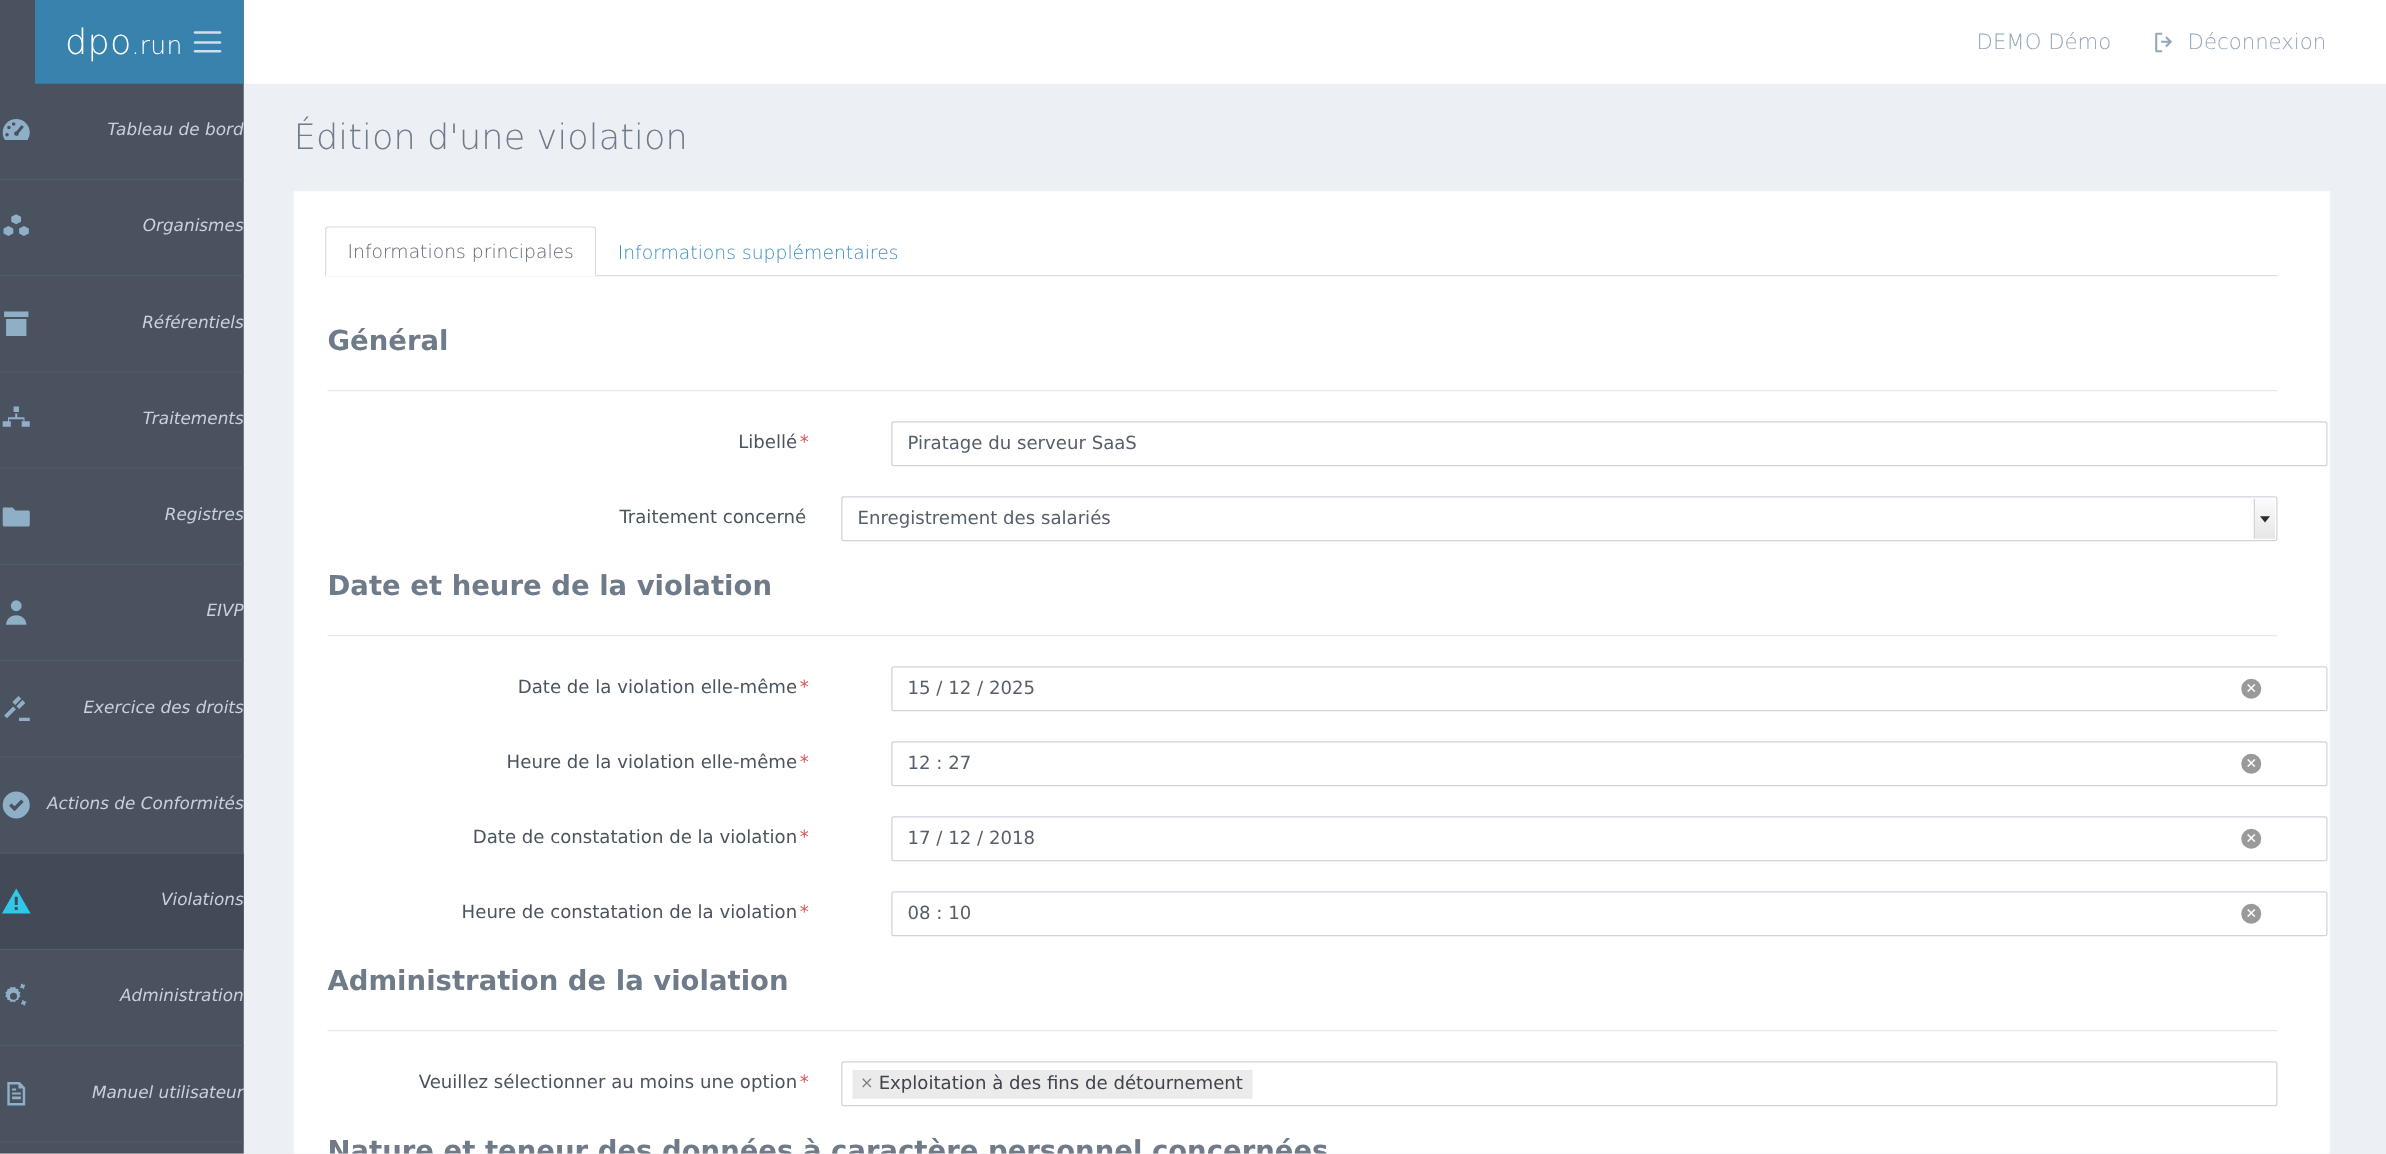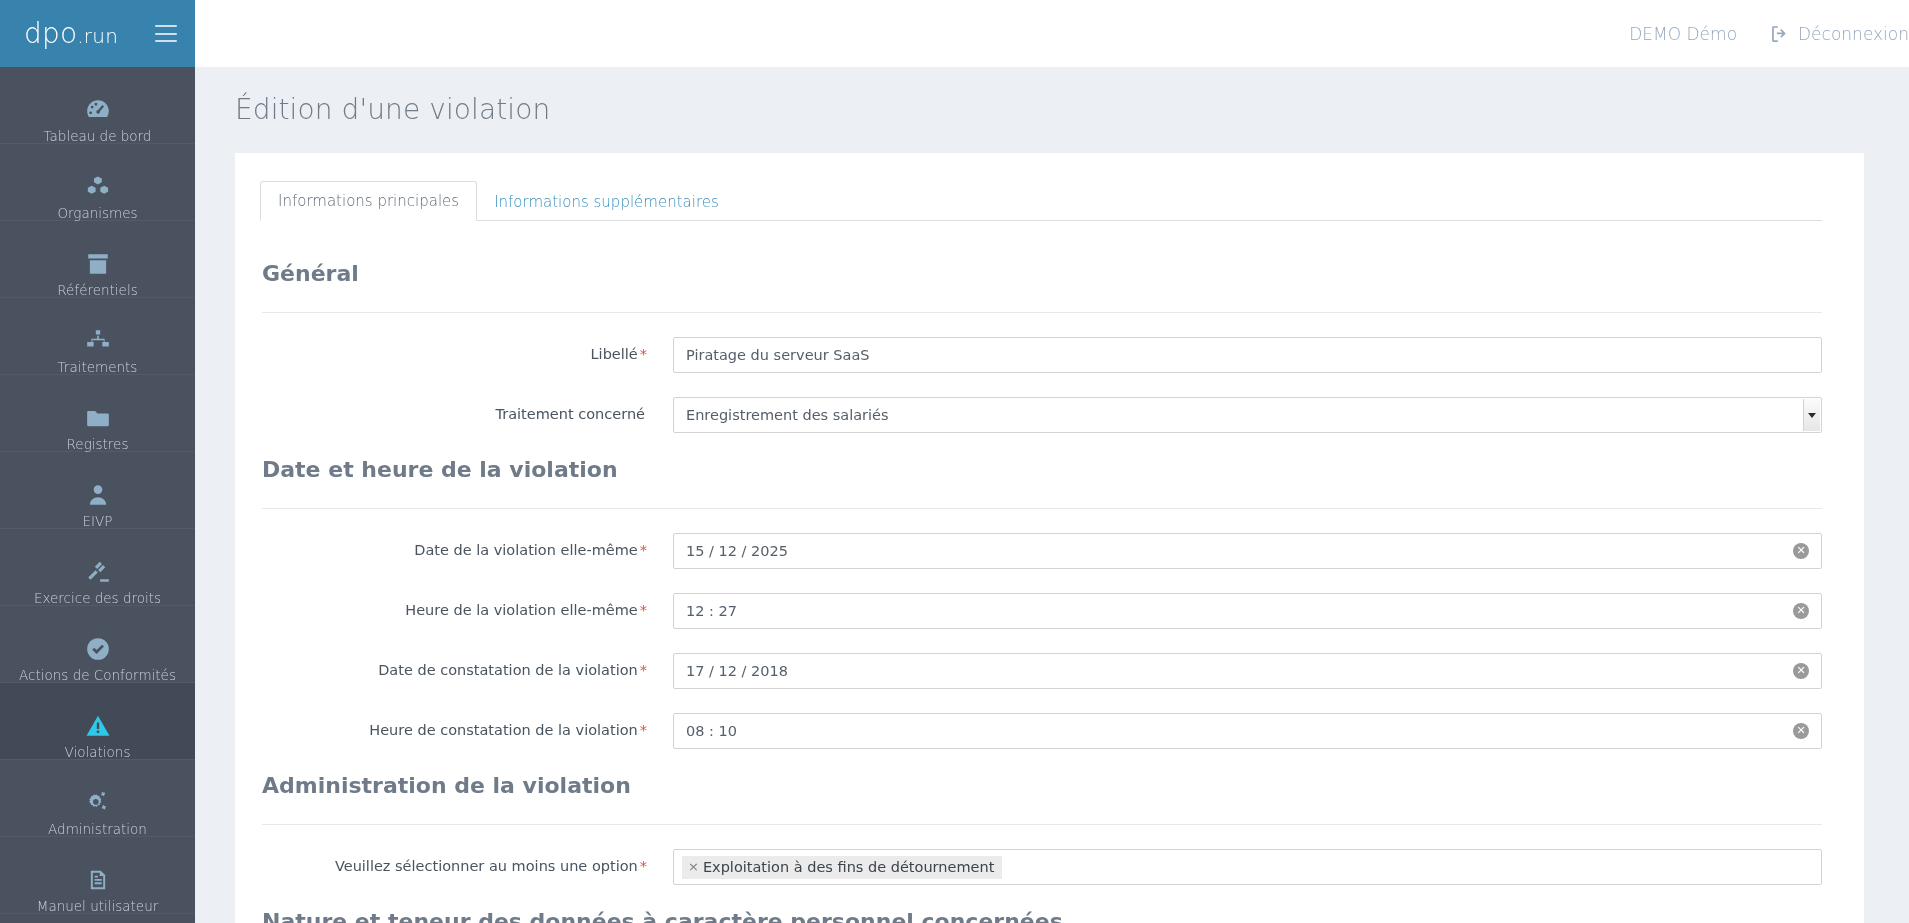--- a/index.html
+++ b/index.html
@@ -21,20 +21,21 @@
     width: 195px; height: 923px;
     background: #49525e;
     overflow: hidden;
     z-index: 5;
   }
   #brand {
     height: 67px;
     background: #3783ad;
     display: flex; align-items: center; justify-content: space-between;
     padding: 0 18px 0 24px;
+    margin-left: 28px;
   }
   .brand-logo {
     color: #ffffff;
     font-size: 28px;
     letter-spacing: .2px;
     font-weight: 300;
     font-family: "DejaVu Sans", sans-serif;
     line-height: 1;
     white-space: nowrap;
   }
@@ -43,25 +44,26 @@
     width: 22px; height: 17px;
     display: flex; flex-direction: column; justify-content: space-between;
     cursor: pointer;
   }
   #hamburger span { display:block; height: 2px; background: #cfe0ec; border-radius: 1px; }
 
   .nav-item {
     position: relative;
     height: 77px;
     border-bottom: 1px solid #525b67;
-    display: flex; flex-direction: column;
-    align-items: center; justify-content: flex-end;
+    display: flex; flex-direction: row;
+    align-items: center; justify-content: space-between;
     gap: 7px;
     cursor: pointer;
     color: #c3cbd5;
+    font-style: italic;
   }
   .nav-item .nav-icon { width: 26px; height: 26px; display:block; color:#8fafc6; }
   .nav-item .nav-icon svg { width: 100%; height: 100%; display:block; fill: currentColor; }
   .nav-label {
     font-size: 13.5px;
     color: #c9d1da;
     line-height: 1;
     text-align: center;
     white-space: nowrap;
     font-family: "DejaVu Sans", sans-serif;
@@ -79,20 +81,21 @@
     border-bottom: 10px solid transparent;
     border-left: 10px solid #eceff4;
   }
 
   
   #topbar {
     position: absolute; left: 195px; top: 0;
     width: 1714px; height: 67px;
     background: #ffffff;
     display: flex; align-items: center; justify-content: flex-end;
+    padding-right: 48px;
     gap: 34px;
     z-index: 4;
   }
   .topbar-link {
     color: #95a7bb;
     font-size: 17px;
     font-family: "DejaVu Sans", sans-serif;
     font-weight: 300;
     display: flex; align-items: center; gap: 9px;
     cursor: pointer;
@@ -187,21 +190,21 @@
   .inp {
     width: 100%;
     height: 36px;
     border: 1px solid #cfd4d9;
     background: #fff;
     border-radius: 2px;
     padding: 0 12px;
     font-size: 14.5px;
     color: #555f6a;
     font-family: "DejaVu Sans", sans-serif;
-    display: flex; align-items: center;
+    display: flex; align-items: center; margin-left: 40px;
   }
   .hint {
     font-size: 13px;
     color: #868f99;
     margin-top: 6px;
     font-family: "DejaVu Sans", sans-serif;
   }
 
   
   .select-wrap {

